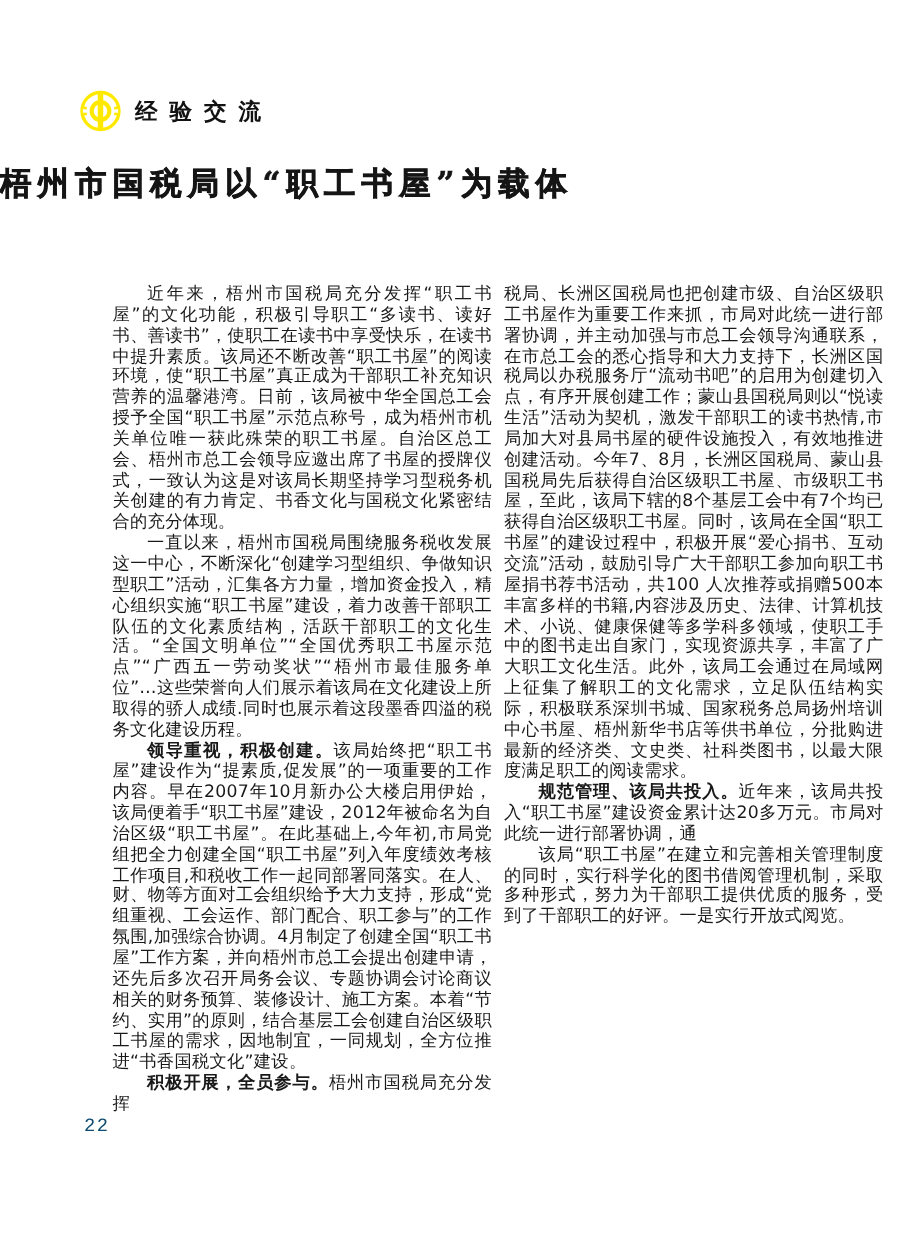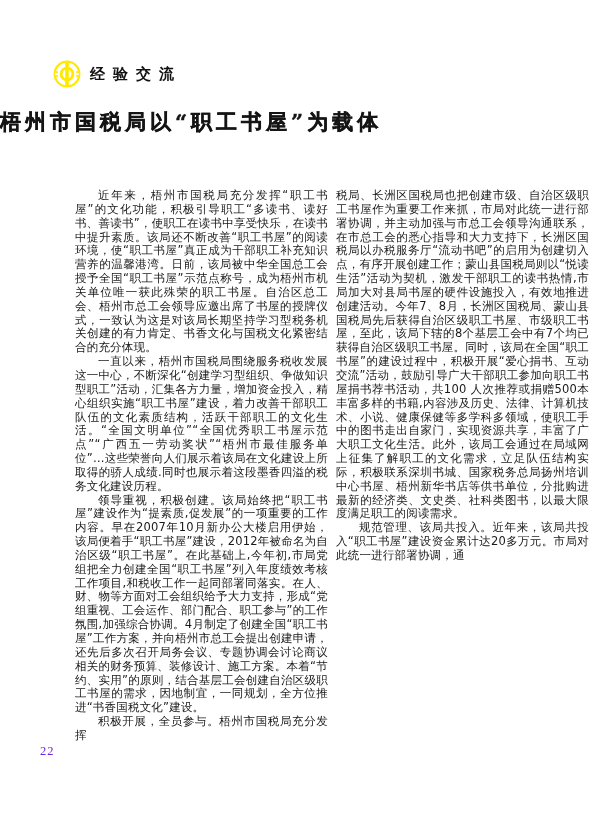--- a/index.html
+++ b/index.html
@@ -63,28 +63,28 @@
   .col {
     width: 253px;
     font-size: 11.5px;
     line-height: 13.85px;
     text-align: justify;
     color: #191919;
     letter-spacing: 0.2px;
   }
   .col p { text-align: justify; }
   .col p.indent { text-indent: 2em; }
-  .col b { font-weight: normal; }
+  .col b { font-weight: bold; }
   .page-number {
     position: absolute;
-    left: 40px;
+    left: 56px;
     top: 744px;
     font-size: 12.5px;
-    font-family: Liberation Serif, serif;
-    color: #6d28d9;
+    font-family: Liberation Mono, monospace;
+    color: #0c4a6e;
     letter-spacing: 1px;
   }
 </style>
 </head>
 <body>
 
 <div class="page">
 
   <div class="section-header">
     <span class="emblem">
@@ -112,19 +112,20 @@
     <div class="col">
       <p class="indent"><b></b><span>近年来，梧州市国税局充分发挥“职工书屋”的文化功能，积极引导职工“多读书、读好书、善读书”，使职工在读书中享受快乐，在读书中提升素质。该局还不断改善“职工书屋”的阅读环境，使“职工书屋”真正成为干部职工补充知识营养的温馨港湾。日前，该局被中华全国总工会授予全国“职工书屋”示范点称号，成为梧州市机关单位唯一获此殊荣的职工书屋。自治区总工会、梧州市总工会领导应邀出席了书屋的授牌仪式，一致认为这是对该局长期坚持学习型税务机关创建的有力肯定、书香文化与国税文化紧密结合的充分体现。</span></p>
       <p class="indent"><b></b><span>一直以来，梧州市国税局围绕服务税收发展这一中心，不断深化“创建学习型组织、争做知识型职工”活动，汇集各方力量，增加资金投入，精心组织实施“职工书屋”建设，着力改善干部职工队伍的文化素质结构，活跃干部职工的文化生活。“全国文明单位”“全国优秀职工书屋示范点”“广西五一劳动奖状”“梧州市最佳服务单位”…这些荣誉向人们展示着该局在文化建设上所取得的骄人成绩.同时也展示着这段墨香四溢的税务文化建设历程。</span></p>
       <p class="indent"><b>领导重视，积极创建。</b><span>该局始终把“职工书屋”建设作为“提素质,促发展”的一项重要的工作内容。早在2007年10月新办公大楼启用伊始，该局便着手“职工书屋”建设，2012年被命名为自治区级“职工书屋”。在此基础上,今年初,市局党组把全力创建全国“职工书屋”列入年度绩效考核工作项目,和税收工作一起同部署同落实。在人、财、物等方面对工会组织给予大力支持，形成“党组重视、工会运作、部门配合、职工参与”的工作氛围,加强综合协调。4月制定了创建全国“职工书屋”工作方案，并向梧州市总工会提出创建申请，还先后多次召开局务会议、专题协调会讨论商议相关的财务预算、装修设计、施工方案。本着“节约、实用”的原则，结合基层工会创建自治区级职工书屋的需求，因地制宜，一同规划，全方位推进“书香国税文化”建设。</span></p>
       <p class="indent"><b>积极开展，全员参与。</b><span>梧州市国税局充分发挥</span></p>
     </div>
 
     <div class="col">
       <p><b></b><span>税局、长洲区国税局也把创建市级、自治区级职工书屋作为重要工作来抓，市局对此统一进行部署协调，并主动加强与市总工会领导沟通联系，在市总工会的悉心指导和大力支持下，长洲区国税局以办税服务厅“流动书吧”的启用为创建切入点，有序开展创建工作；蒙山县国税局则以“悦读生活”活动为契机，激发干部职工的读书热情,市局加大对县局书屋的硬件设施投入，有效地推进创建活动。今年7、8月，长洲区国税局、蒙山县国税局先后获得自治区级职工书屋、市级职工书屋，至此，该局下辖的8个基层工会中有7个均已获得自治区级职工书屋。同时，该局在全国“职工书屋”的建设过程中，积极开展“爱心捐书、互动交流”活动，鼓励引导广大干部职工参加向职工书屋捐书荐书活动，共100 人次推荐或捐赠500本丰富多样的书籍,内容涉及历史、法律、计算机技术、小说、健康保健等多学科多领域，使职工手中的图书走出自家门，实现资源共享，丰富了广大职工文化生活。此外，该局工会通过在局域网上征集了解职工的文化需求，立足队伍结构实际，积极联系深圳书城、国家税务总局扬州培训中心书屋、梧州新华书店等供书单位，分批购进最新的经济类、文史类、社科类图书，以最大限度满足职工的阅读需求。</span></p>
       <p class="indent"><b>规范管理、该局共投入。</b><span>近年来，该局共投入“职工书屋”建设资金累计达20多万元。市局对此统一进行部署协调，通</span></p>
+      <p class="indent"><b></b><span>该局“职工书屋”在建立和完善相关管理制度的同时，实行科学化的图书借阅管理机制，采取多种形式，努力为干部职工提供优质的服务，受到了干部职工的好评。一是实行开放式阅览。</span></p>
     </div>
 
   </div>
 
   <div class="page-number">22</div>
 
 </div>
 
 </body></html>

